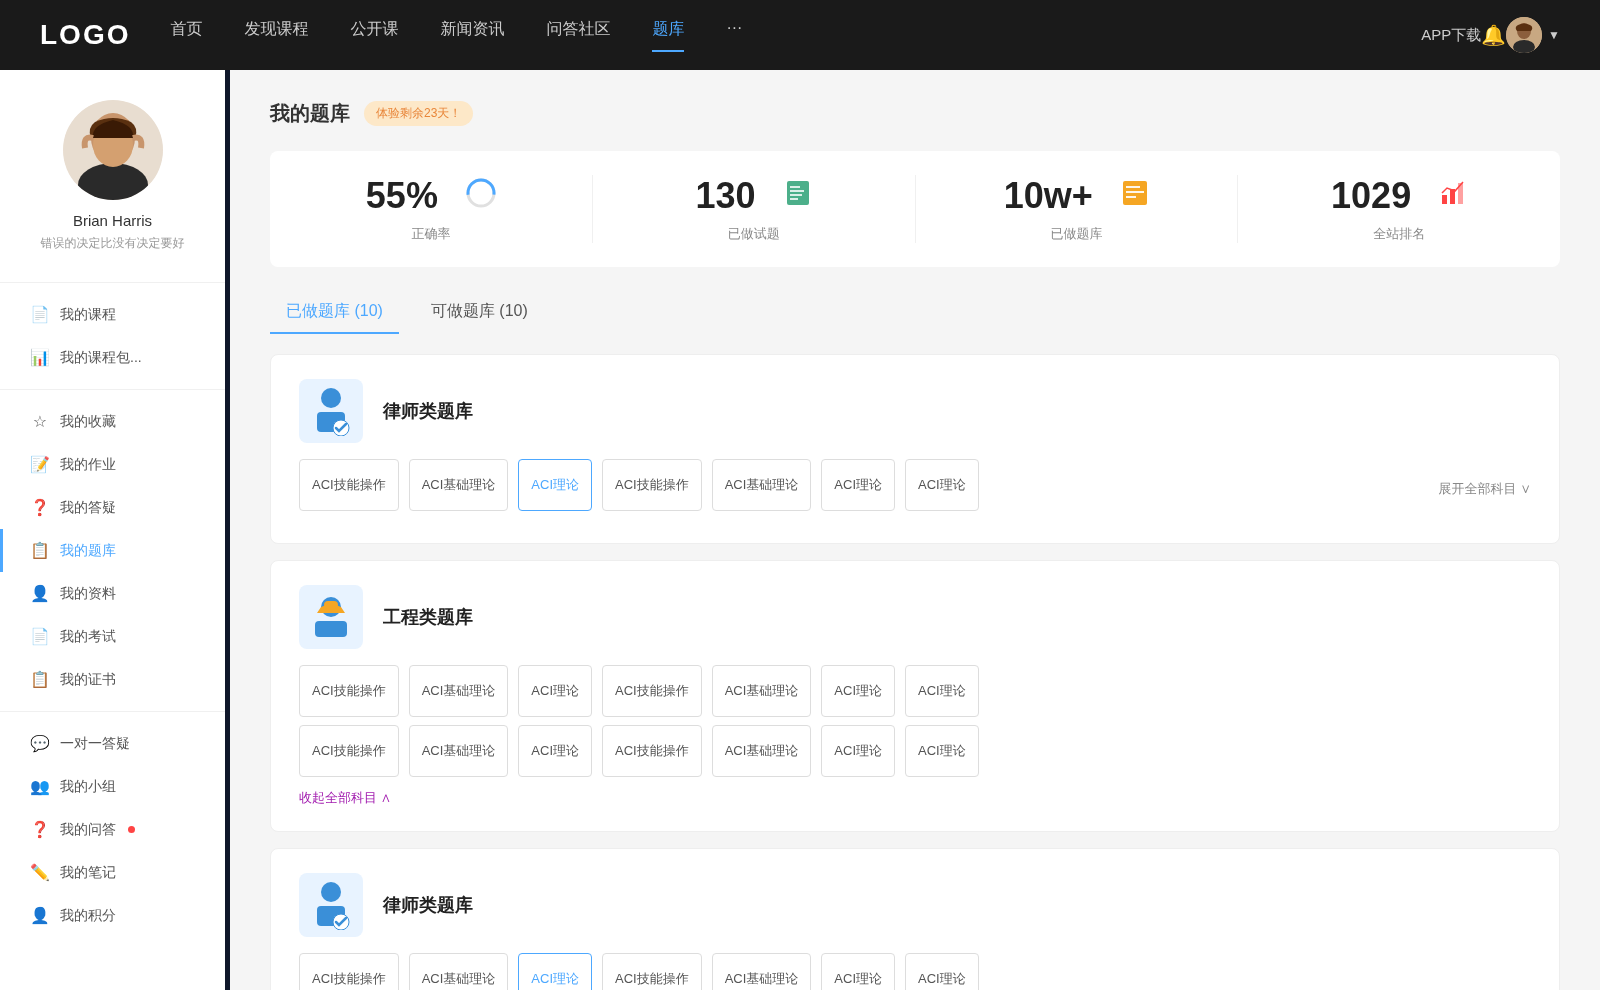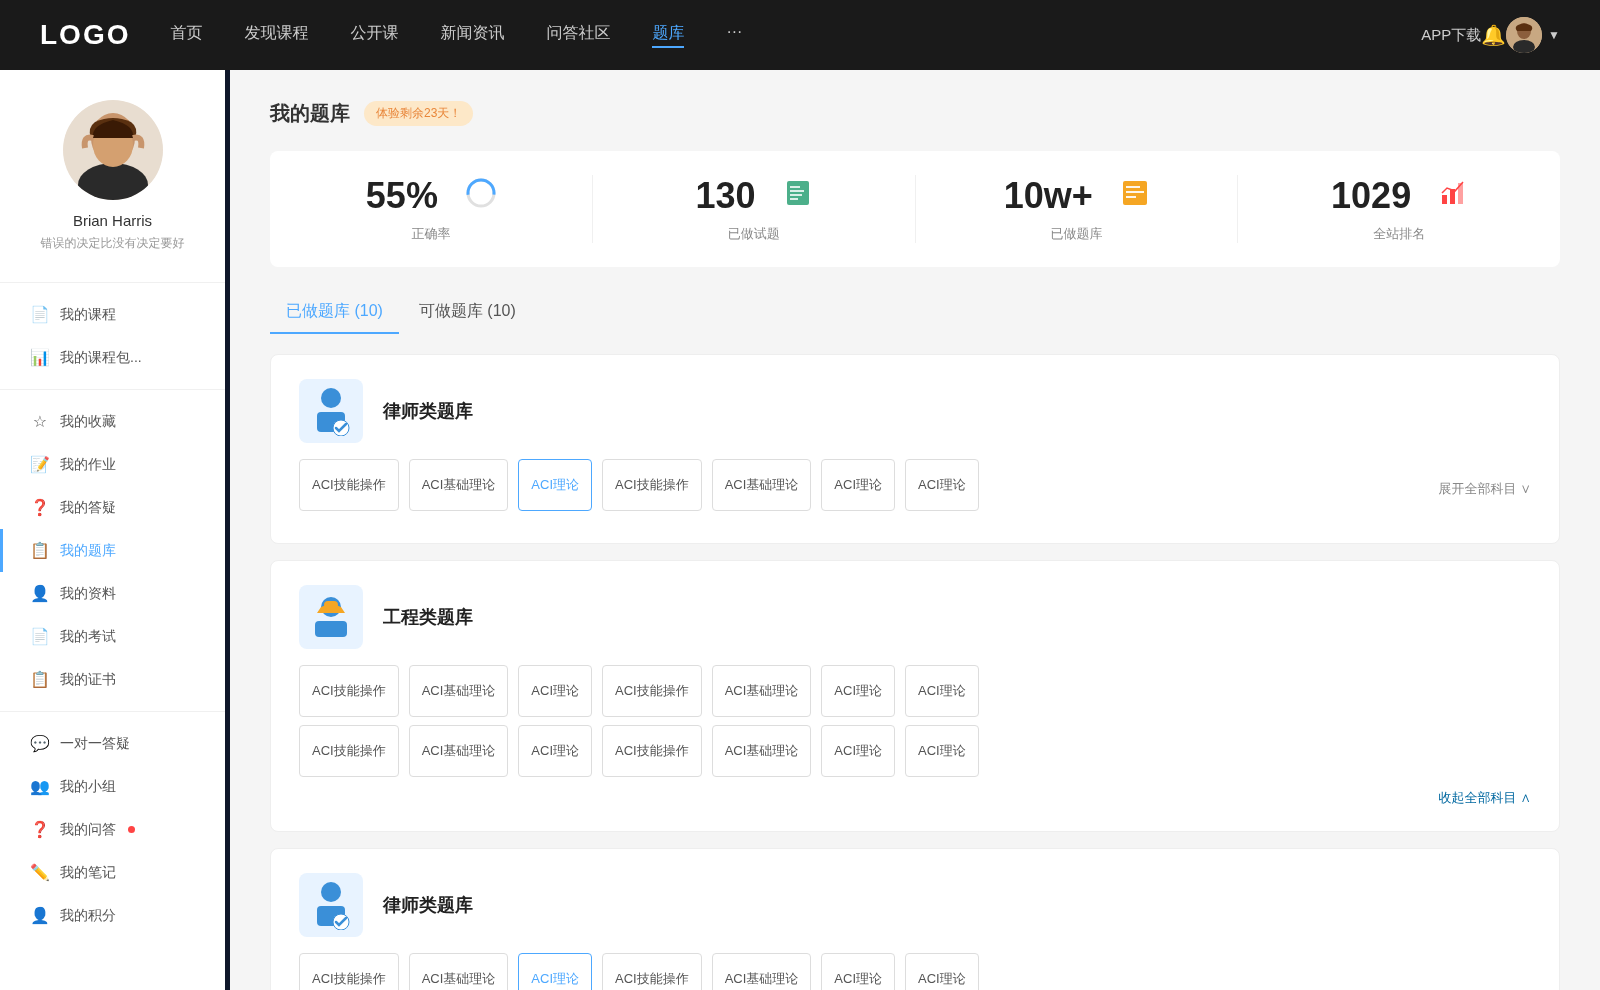--- a/index.html
+++ b/index.html
@@ -11,21 +11,21 @@
       height: 70px;
       display: flex;
       align-items: center;
       padding: 0 40px;
       justify-content: space-between;
     }
     .navbar-left { display: flex; align-items: center; gap: 40px; }
     .logo { color: white; font-size: 28px; font-weight: bold; letter-spacing: 2px; }
     .nav-links { display: flex; gap: 42px; }
     .nav-link { color: #ccc; font-size: 16px; cursor: pointer; }
-    .nav-link.active { color: #4da8ff; border-bottom: 2px solid #4da8ff; padding-bottom: 2px; }
+    .nav-link.active { color: #4da8ff; border-bottom: 2px solid #4da8ff; padding-bottom: 10px; }
     .navbar-right { display: flex; align-items: center; }
     .app-download { color: #ccc; font-size: 15px; }
     .bell-icon { color: #ccc; font-size: 20px; position: relative; }
     .avatar-wrap { display: flex; align-items: center; gap: 6px; }
     .avatar-img {
       width: 36px; height: 36px; border-radius: 50%;
       background: linear-gradient(135deg, #c8a882, #e8c9a0);
       overflow: hidden; display: flex; align-items: center; justify-content: center;
     }
     .avatar-img svg { width: 36px; height: 36px; }
@@ -90,21 +90,21 @@
       flex: 1; text-align: center; padding: 0 20px;
       border-right: 1px solid #f0f0f0;
     }
     .stat-item:last-child { border-right: none; }
     .stat-value-wrap { display: flex; align-items: center; justify-content: center; gap: 28px; margin-bottom: 8px; }
     .stat-value { font-size: 36px; font-weight: 600; color: #222; }
     .stat-icon { font-size: 22px; }
     .stat-label { font-size: 13px; color: #888; }
 
     
-    .tab-bar { display: flex; gap: 4px; margin-bottom: 20px; }
+    .tab-bar { display: flex; gap: 16px; margin-bottom: 20px; }
     .tab-item {
       font-size: 16px; padding: 10px 16px; cursor: pointer; color: #555;
       border-bottom: 2px solid transparent;
     }
     .tab-item.active { color: #4da8ff; border-bottom-color: #4da8ff; font-weight: 500; }
 
     
     .bank-card {
       background: #fff; border-radius: 8px; padding: 24px 28px;
       margin-bottom: 16px; border: 1px solid #eee;
@@ -115,21 +115,21 @@
       display: flex; align-items: center; justify-content: center;
     }
     .bank-title { font-size: 18px; font-weight: 600; color: #222; }
     .tags-row { display: flex; gap: 10px; flex-wrap: wrap; align-items: center; margin-bottom: 8px; }
     .tag {
       border: 1px solid #ddd; border-radius: 4px;
       padding: 16px 12px; font-size: 13px; color: #555; cursor: pointer;
     }
     .tag.active { border-color: #4da8ff; color: #4da8ff; }
     .expand-link { margin-left: auto; font-size: 13px; color: #888; cursor: pointer; }
-    .collapse-link { font-size: 13px; color: #0369a1; cursor: pointer; text-align: right; margin-top: 12px; }
+    .collapse-link { font-size: 13px; color: #a21caf; cursor: pointer; text-align: left; margin-top: 12px; }
   </style>
 </head>
 <body>
 
 <nav class="navbar">
   <div class="navbar-left">
     <div class="logo">LOGO</div>
     <div class="nav-links">
       <span class="nav-link">首页</span>
       <span class="nav-link">发现课程</span>

